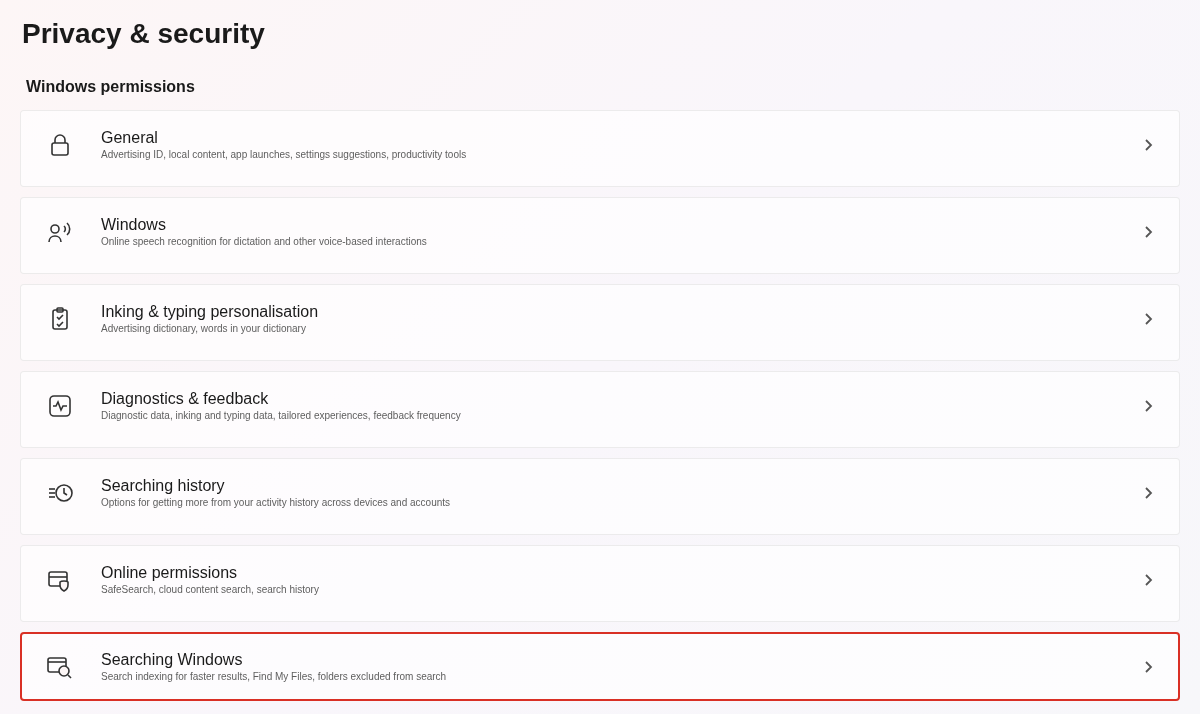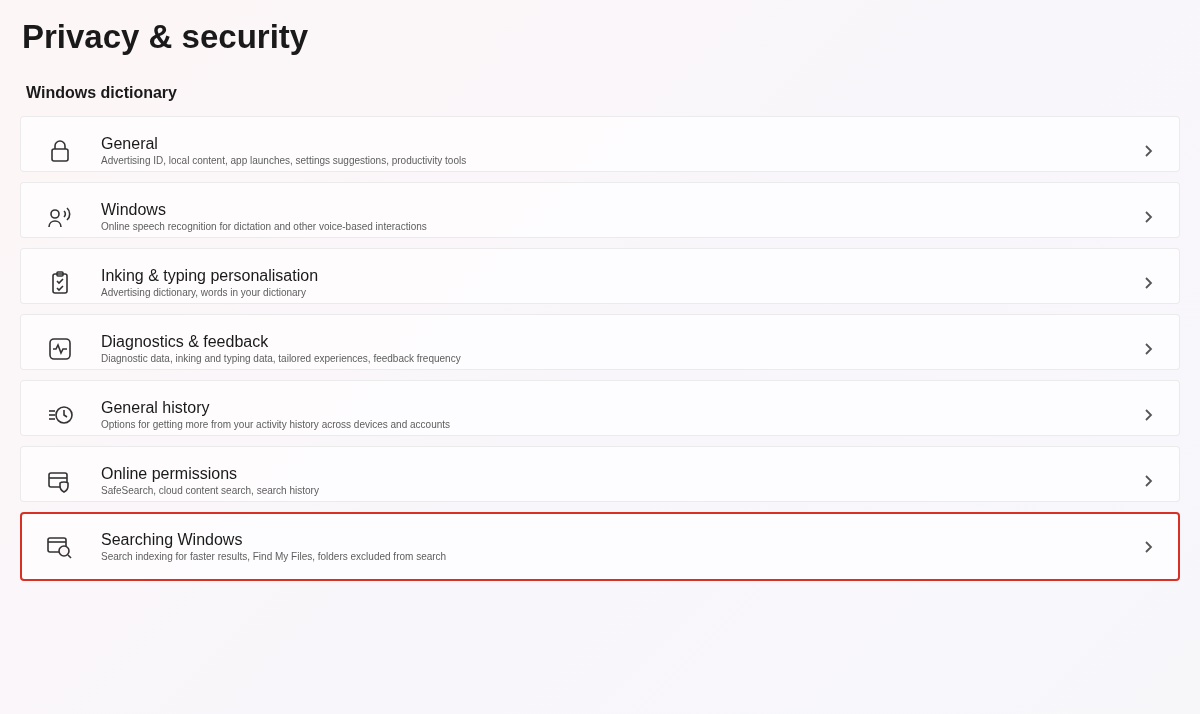--- a/index.html
+++ b/index.html
@@ -9,21 +9,21 @@
   }
   body {
     font-family: "Segoe UI", -apple-system, BlinkMacSystemFont, sans-serif;
     background: linear-gradient(135deg, #fdf6f6 0%, #f9f6fb 50%, #f7f7fa 100%);
     width: 1200px;
     height: 714px;
     padding: 18px 20px;
     overflow: hidden;
   }
   .page-title {
-    font-size: 33px;
+    font-size: 28px;
     font-weight: 600;
     color: #1a1a1a;
     margin-bottom: 28px;
     margin-left: 2px;
   }
   .section-header {
     font-size: 16px;
     font-weight: 600;
     color: #1a1a1a;
     margin-bottom: 14px;
@@ -33,21 +33,21 @@
     display: flex;
     flex-direction: column;
     gap: 10px;
   }
   .settings-item {
     display: flex;
     align-items: center;
     background: rgba(255,255,255,0.7);
     border: 1px solid rgba(0,0,0,0.07);
     border-radius: 4px;
-    padding: 18px 24px 5px 18px;
+    padding: 18px 24px 26px 18px;
     cursor: pointer;
   }
   .settings-item.highlighted {
     border: 2px solid #d93025;
     padding: 17px 23px 17px 17px;
   }
   .item-icon {
     width: 30px;
     height: 30px;
     display: flex;
@@ -79,21 +79,21 @@
   }
   svg {
     display: block;
   }
 </style>
 </head>
 <body>
 
 <h1 class="page-title">Privacy &amp; security</h1>
 
-<h2 class="section-header">Windows dictionary</h2>
+<h2 class="section-header">Windows permissions</h2>
 
 <div class="settings-list">
 
   <div class="settings-item">
     <span class="item-icon">
       <svg width="22" height="24" viewBox="0 0 22 24" fill="none" stroke="currentColor" stroke-width="1.6">
         <rect x="3" y="10" width="16" height="12" rx="2"></rect>
         <path d="M6 10 V7 a5 5 0 0 1 10 0 v3"></path>
       </svg>
     </span>
@@ -170,21 +170,21 @@
     <span class="item-icon">
       <svg width="26" height="24" viewBox="0 0 26 24" fill="none" stroke="currentColor" stroke-width="1.6">
         <path d="M2 8 h6"></path>
         <path d="M2 12 h6"></path>
         <path d="M2 16 h6"></path>
         <circle cx="17" cy="12" r="8"></circle>
         <path d="M17 7 v5 l3 2"></path>
       </svg>
     </span>
     <div class="item-text">
-      <span class="item-title">General history</span>
+      <span class="item-title">Searching history</span>
       <span class="item-desc">Options for getting more from your activity history across devices and accounts</span>
     </div>
     <span class="chevron">
       <svg width="14" height="14" viewBox="0 0 14 14" fill="none" stroke="currentColor" stroke-width="1.8">
           <path d="M5 2 l5 5 -5 5"></path>
         </svg>
     </span>
   </div>
 
   <div class="settings-item">

